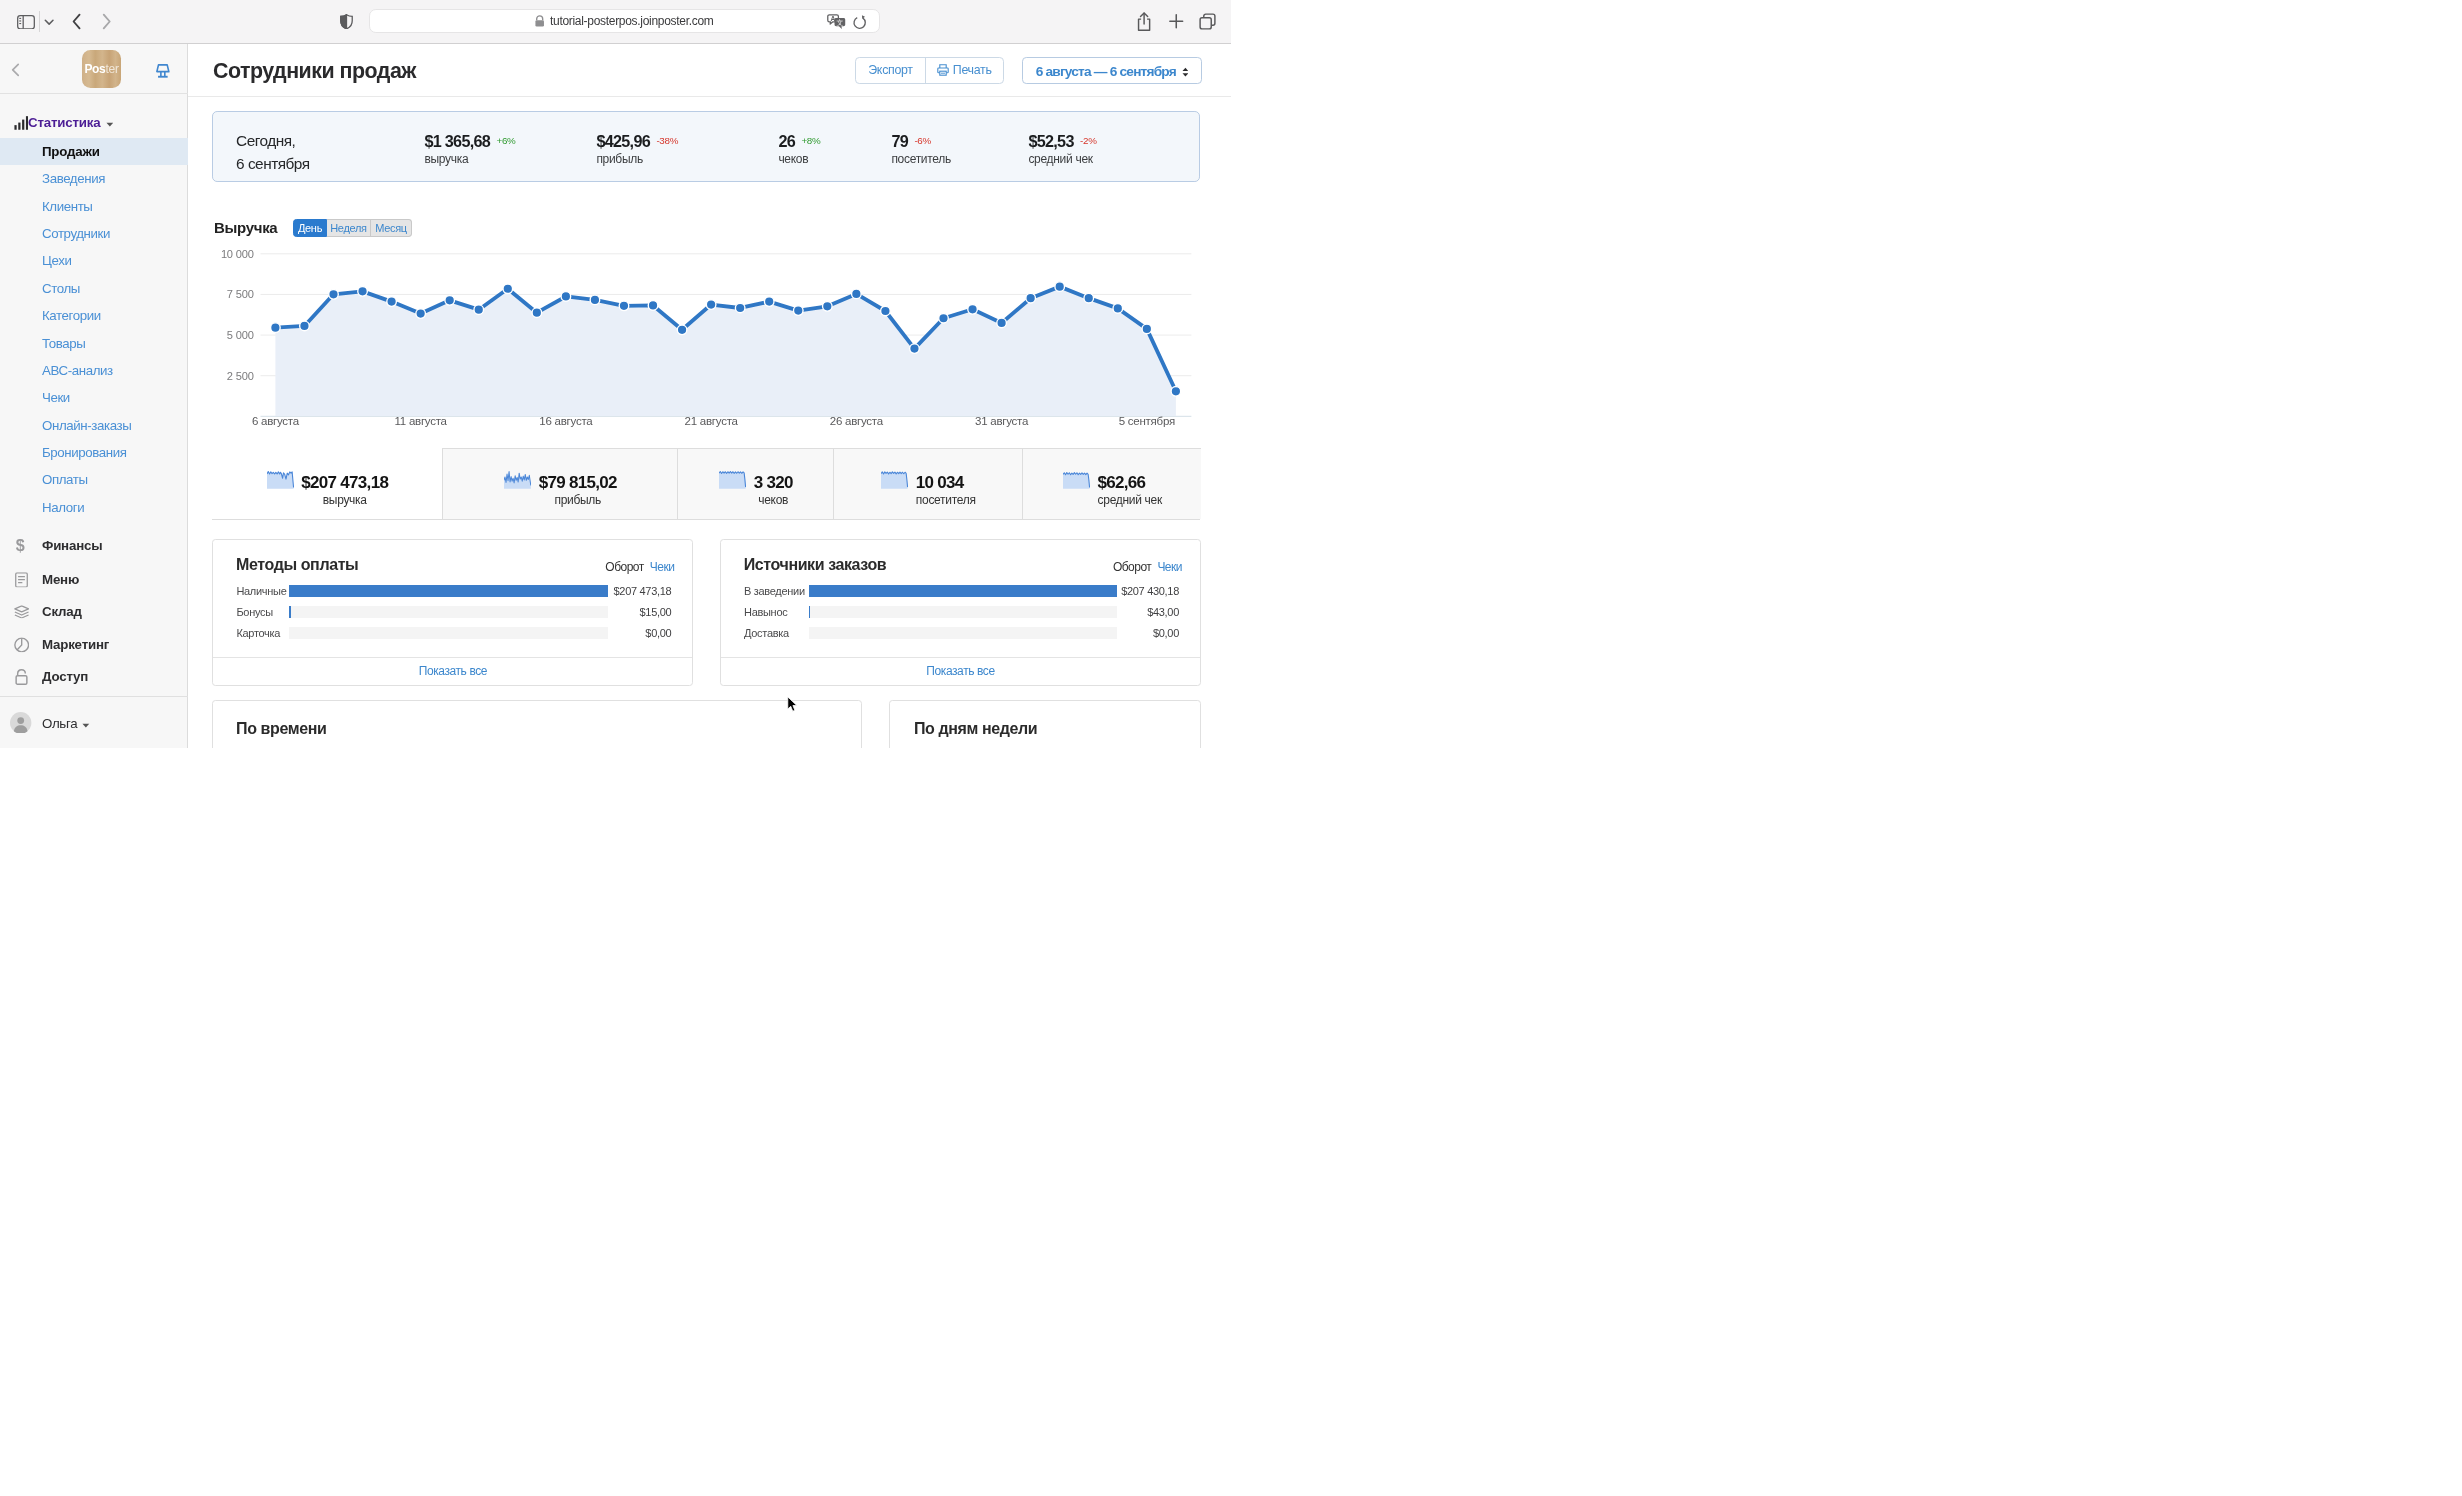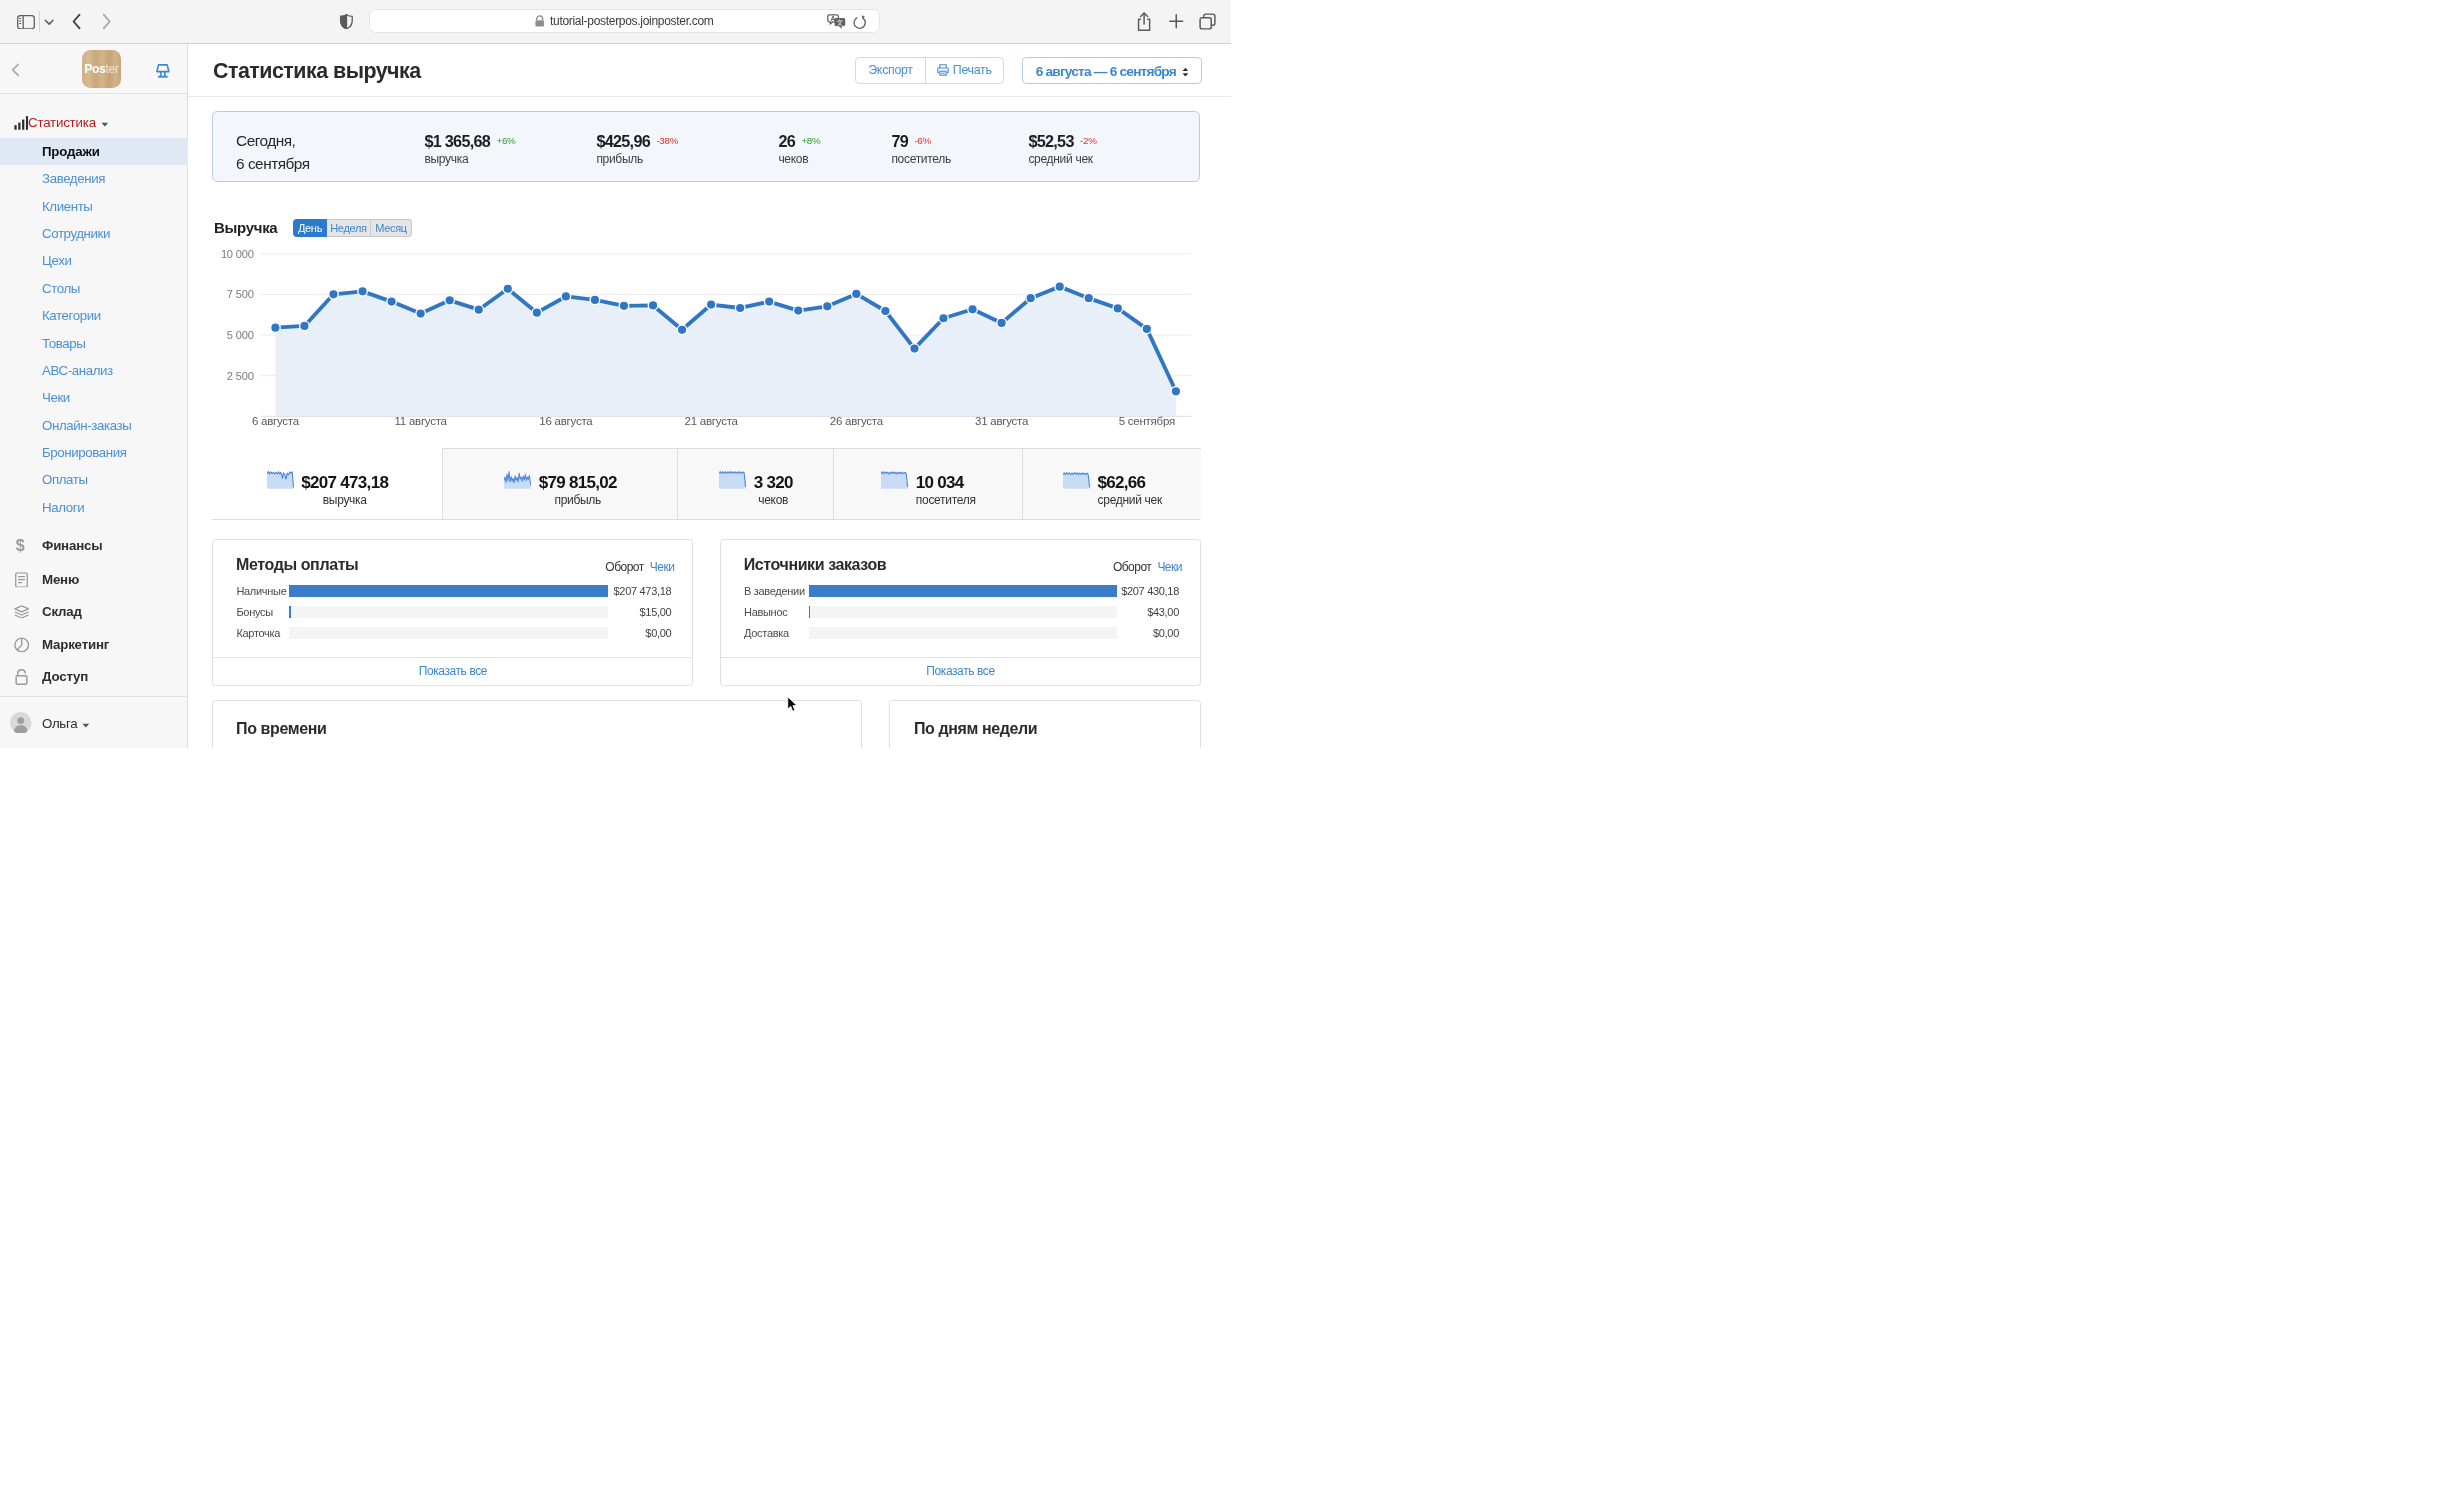--- a/index.html
+++ b/index.html
@@ -21,21 +21,21 @@
     background:#f7f7f7; border-right:0.9px solid #dcdcdc; }
   .sb-head { position:absolute; left:0; top:0; width:188px; height:50px;
     border-bottom:0.9px solid #e2e2e2; }
   .logo { position:absolute; left:73px; top:6px; width:39px; height:38px; border-radius:8.5px;
     background:linear-gradient(90deg,#cfb088 0%,#d6ba92 18%,#c9a87a 34%,#d3b58c 52%,#c7a376 70%,#d2b48b 86%,#c8a577 100%);
     display:flex; align-items:center; justify-content:center;
     color:#fff; font-weight:bold; font-size:12px; letter-spacing:-0.3px;margin-left:9px; }
   .logo span { font-weight:normal; color:#f0e6d8; }
   .sb-item { position:absolute; left:0; width:188px; height:27px; line-height:27px;
     font-size:13.3px; letter-spacing:-0.4px; color:#4a90d5; padding-left:42px; white-space:nowrap; }
-  .sb-item.head1 { color:#b91c1c; font-weight:normal; letter-spacing:-0.2px;padding-left:28px; }
+  .sb-item.head1 { color:#4c1d95; font-weight:bold; letter-spacing:-0.2px;padding-left:28px; }
   .sb-item.active { background:#dfe9f3; color:#111; font-weight:bold; letter-spacing:-0.2px; }
   .sb-item.group { color:#2e2e30; font-weight:bold; letter-spacing:-0.2px; }
   .sb-icon { position:absolute; left:13.7px; top:50%; transform:translateY(-50%); width:14.5px; height:14.5px; }
 
   
   .main { position:absolute; left:188px; top:44px; width:1043px; height:704px; background:#fff; }
   .pagehead { position:absolute; left:0; top:0; width:1043px; height:53px; border-bottom:0.9px solid #e9e9e9; }
   h1.title { position:absolute; left:25px; top:14.5px; font-size:21.4px; letter-spacing:-0.5px; color:#2a2a2c; }
   .btngroup { position:absolute; left:667px; top:13.3px; height:26.5px; border:0.9px solid #ccd9e6; border-radius:4.3px; display:flex; background:#fff; }
   .btngroup .btn { font-size:12.4px; letter-spacing:-0.3px; color:#478fd0; line-height:25px; }
@@ -224,21 +224,21 @@
     <circle cx="12.5" cy="10" r="4" fill="#9e9e9e"></circle>
     <path d="M4.5 22.5 C5.2 17.8 8.5 15.5 12.5 15.5 C16.5 15.5 19.8 17.8 20.5 22.5 A 12.5 12.5 0 0 1 4.5 22.5 Z" fill="#9e9e9e"></path>
   </svg>
   <div class="sb-item" style="top:666px;color:#2e2e30;letter-spacing:-0.3px;">Ольга <svg width="7.7" height="5.1" viewBox="0 0 9 6" style="margin-left:1.7px">
         <path d="M0.5 0.8 L4.5 5.2 L8.5 0.8 Z" fill="#555"></path>
       </svg></div>
 </div>
 
 <div class="main">
   <div class="pagehead">
-    <h1 class="title">Статистика выручка</h1>
+    <h1 class="title">Сотрудники продаж</h1>
     <div class="btngroup">
       <span class="btn" style="width:69px;text-align:center;">Экспорт</span>
       <span class="btn" style="width:78px;border-left:0.9px solid #ccd9e6;text-align:center;">
         <svg width="12" height="12" viewBox="0 0 15 15" style="vertical-align:-1.7px;margin-right:3.4px">
           <path d="M3.5 5 L3.5 1 L11.5 1 L11.5 5" fill="none" stroke="#478fd0" stroke-width="1.4"></path>
           <rect x="1" y="5" width="13" height="6" rx="1" fill="none" stroke="#478fd0" stroke-width="1.4"></rect>
           <rect x="3.5" y="9" width="8" height="5" fill="#fff" stroke="#478fd0" stroke-width="1.4"></rect>
           <line x1="5" y1="11.5" x2="10" y2="11.5" stroke="#478fd0" stroke-width="1.2"></line>
         </svg>Печать</span>
     </div>

